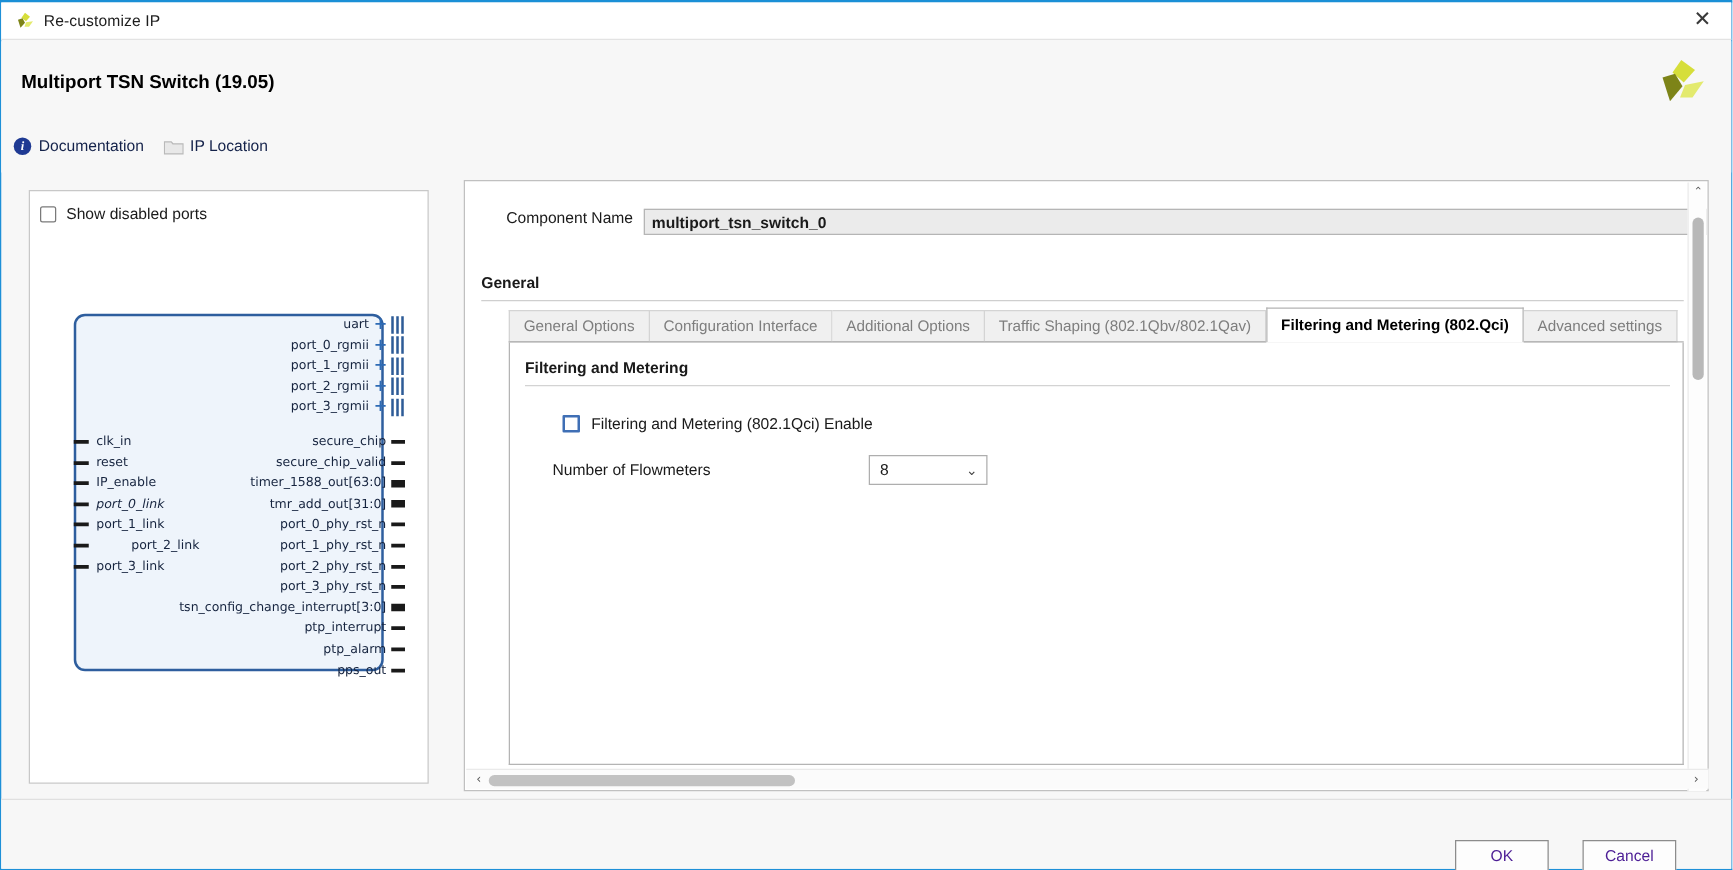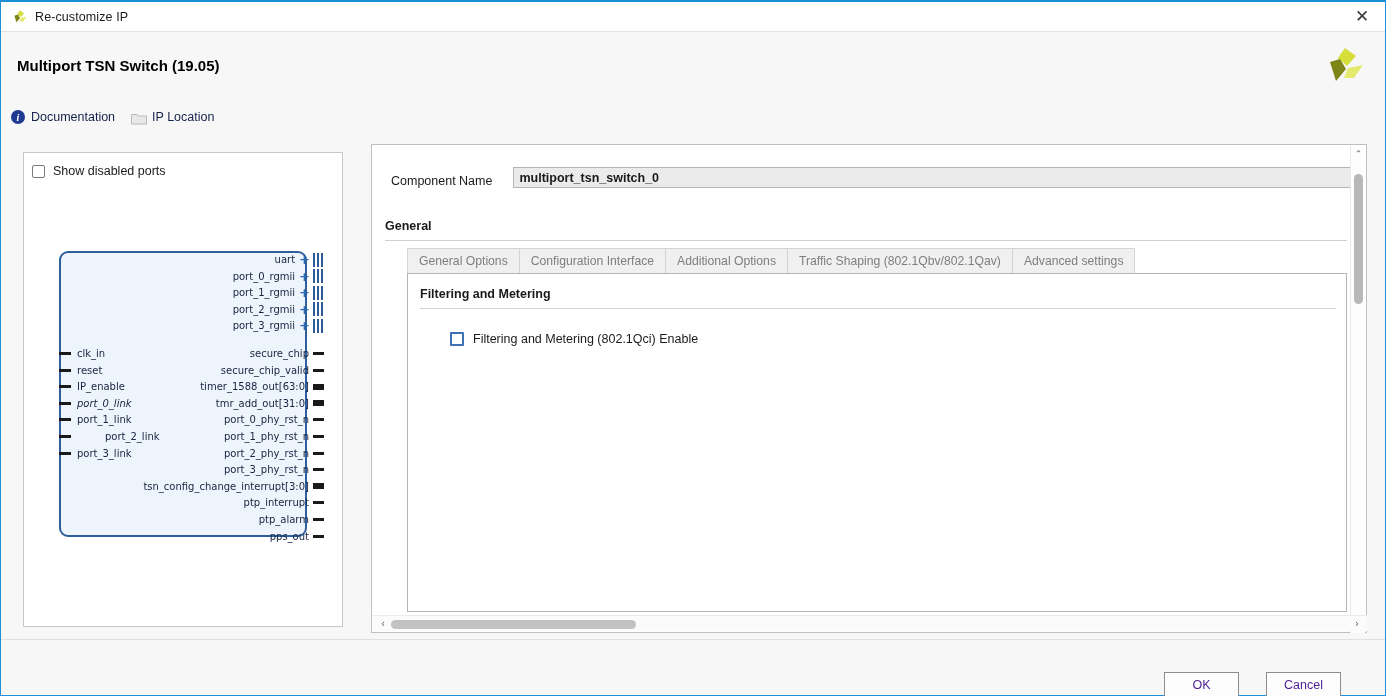--- a/index.html
+++ b/index.html
@@ -110,22 +110,22 @@
   .busicon i:nth-child(2){ left:4px; }
   .busicon i:nth-child(3){ left:8px; }
 
   
   .rightpanel {
     position: absolute; left: 370px; top: 142px;
     width: 996px; height: 489px;
     background: #ffffff; border: 1px solid #c0c0c0;
   }
   .compname-row {
-    position: absolute; left: 19px; top: 22px;
-    display: flex; align-items: flex-end; width: 960px; gap: 12px;
+    position: absolute; left: 33px; top: 22px;
+    display: flex; align-items: flex-start; width: 960px;
   }
   .compname-lbl { font-size: 12.5px; color: #1a1a1a; }
   .compname-input {
     margin-left: 9px; flex: 1; height: 21px; line-height: 20px;
     background: #ebebeb; border: 1px solid #b5b5b5;
     font-size: 12.5px; color: #1a1a1a; padding: 0 5px;
     font-family: "Liberation Sans", sans-serif;
     font-weight: bold;
   }
   .general-lbl {
@@ -423,32 +423,40 @@
 
     <div class="general-lbl">General</div>
     <div class="general-rule"></div>
 
     <div class="tabline"></div>
     <div class="tabs" id="tabs">
         <div class="tab">General Options</div>
         <div class="tab">Configuration Interface</div>
         <div class="tab">Additional Options</div>
         <div class="tab">Traffic Shaping (802.1Qbv/802.1Qav)</div>
+        <div class="tab active">Filtering and Metering (802.Qci)</div>
         <div class="tab">Advanced settings</div>
       </div>
 
     <div class="tabpanel">
       <div class="section-title">Filtering and Metering</div>
       <div class="section-rule"></div>
 
       <div class="opt-check">
         <span class="cb blue"></span>
         <span class="lbl">Filtering and Metering (802.1Qci) Enable</span>
       </div>
 
+      <div class="opt-row">
+        <span class="lbl">Number of Flowmeters</span>
+        <div class="select">
+          <span>8</span>
+          <span class="caret">⌄</span>
+        </div>
+      </div>
     </div>
 
     <div class="vscroll">
       <div class="vs-btn vs-up">⌃</div>
       <div class="vs-thumb"></div>
       <div class="vs-btn vs-down">⌄</div>
     </div>
     <div class="hscroll">
       <div class="hs-btn hs-left">‹</div>
       <div class="hs-thumb"></div>

